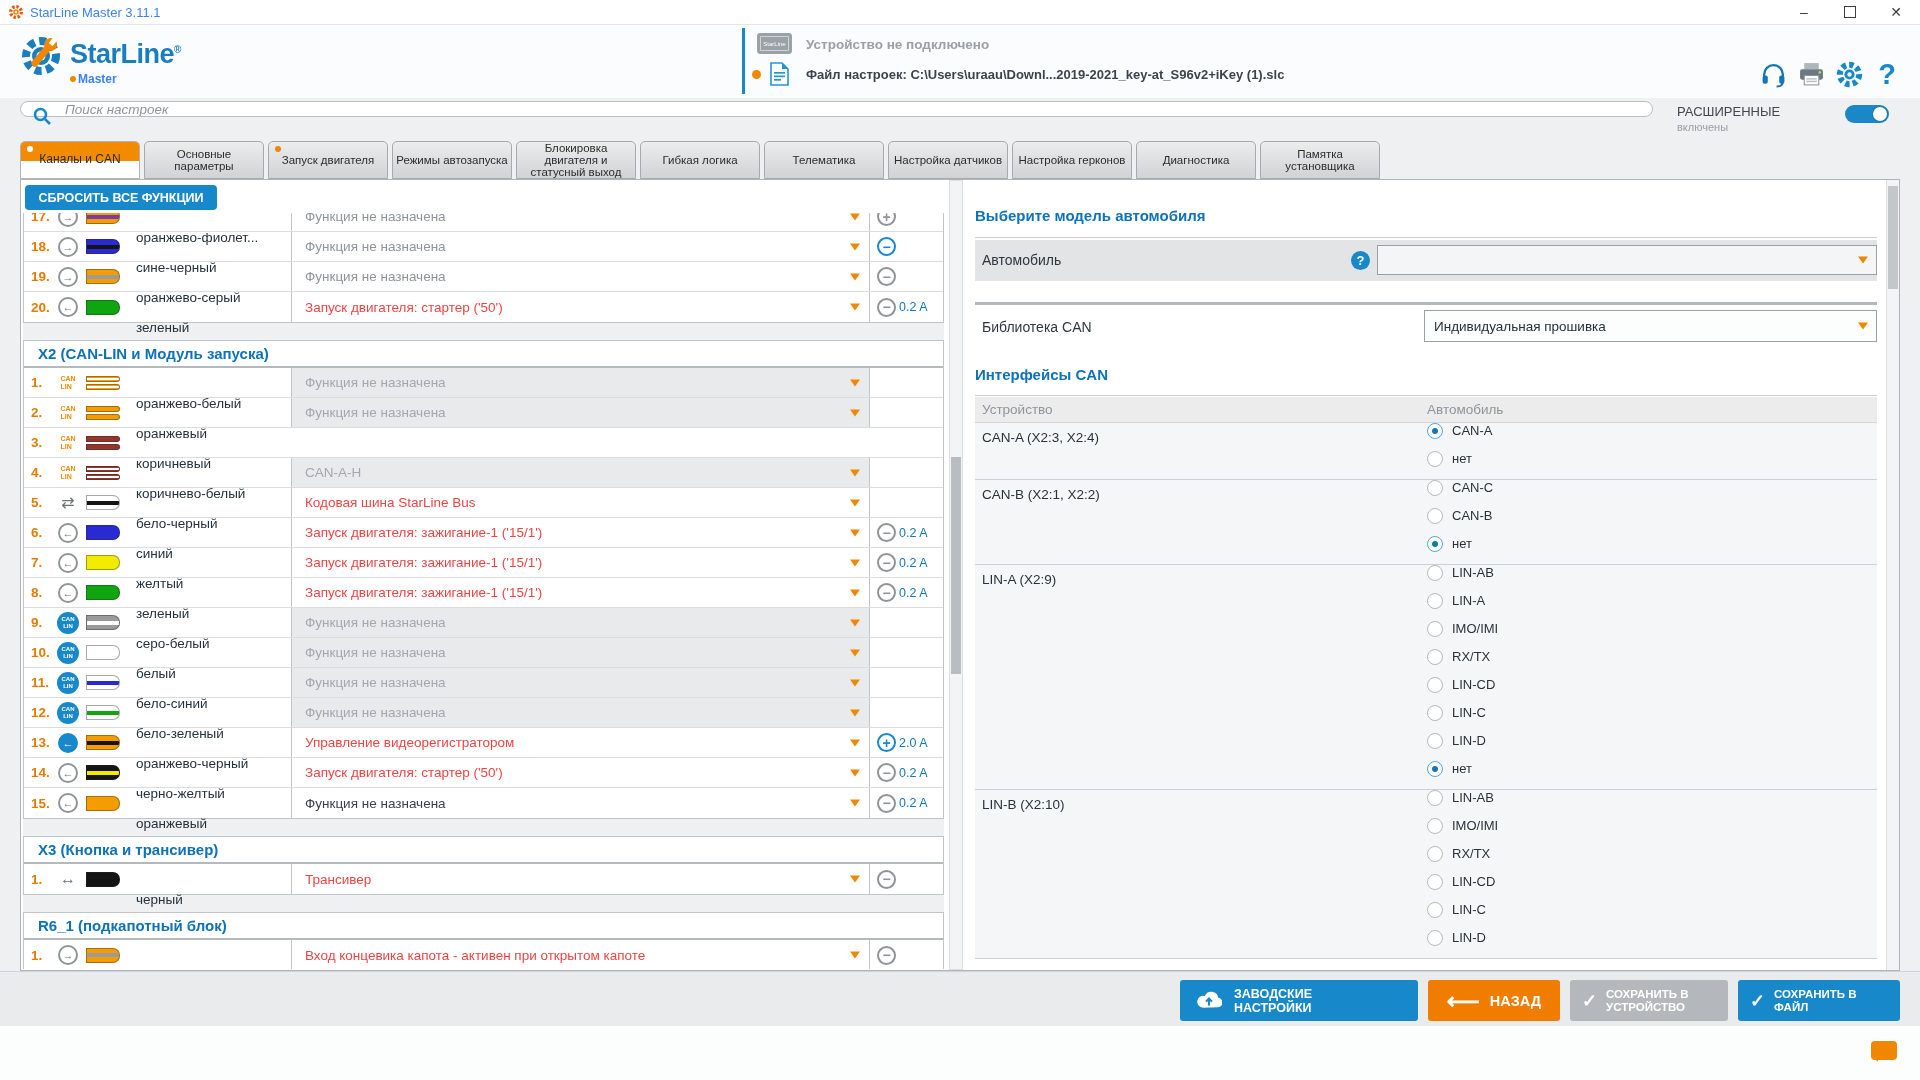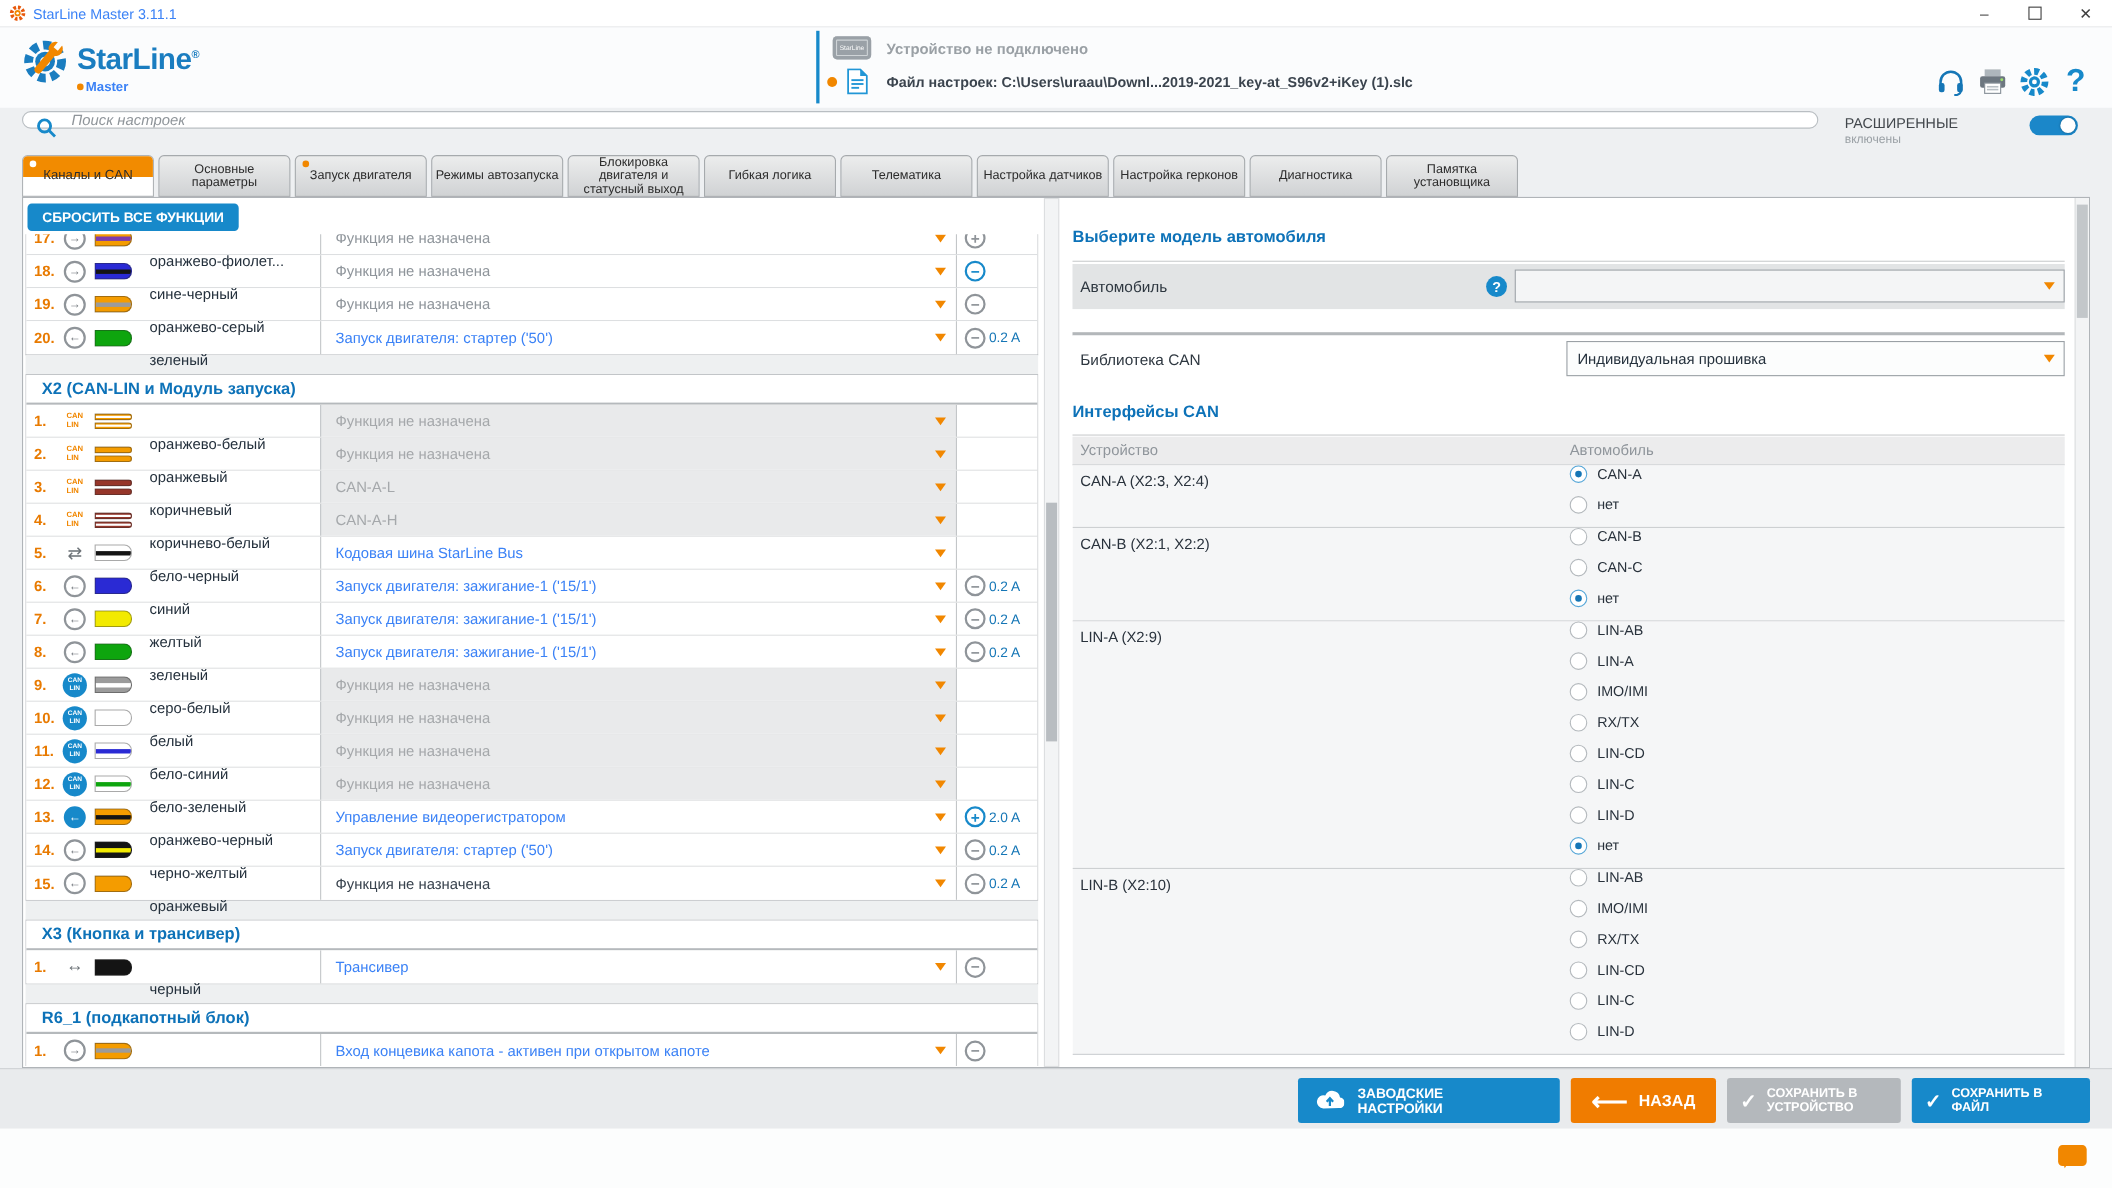--- a/index.html
+++ b/index.html
@@ -63,21 +63,21 @@
   .sec-block .row:last-child{border-bottom:none;}
   .c-num{width:30px;padding-left:7px;box-sizing:border-box;font-size:13.5px;font-weight:bold;color:#e87a00;}
   .c-icon{width:28px;display:flex;justify-content:center;align-items:center;}
   .c-swatch{width:42px;display:flex;align-items:center;padding-left:4px;box-sizing:border-box;}
   .swatch{width:34px;height:15px;border:1px solid rgba(40,40,40,.4);border-radius:0 7px 7px 0;position:relative;box-sizing:border-box;overflow:hidden;}
   .swatch .stripe{position:absolute;left:0;right:0;top:4.5px;height:4px;}
   .swatch2{width:34px;display:flex;flex-direction:column;gap:2px;}
   .swatch2 .bar{height:6px;border:1px solid rgba(40,40,40,.4);border-radius:0 4px 4px 0;position:relative;overflow:hidden;box-sizing:border-box;}
   .swatch2 .bar .stripe{position:absolute;left:0;right:0;top:1.5px;height:1.6px;}
   .c-name{flex:1;padding-left:12px;font-size:13.5px;color:#25313d;white-space:nowrap;overflow:hidden;margin-top:41px;}
-  .c-fn{width:579px;height:100%;display:flex;align-items:center;border-left:1px solid #c3c6c8;border-right:1px solid #c3c6c8;padding-left:13px;padding-right:26px;box-sizing:border-box;position:relative;font-size:13.5px;color:#3b82f6;cursor:pointer;white-space:nowrap;overflow:hidden;}
+  .c-fn{width:579px;height:100%;display:flex;align-items:center;border-left:1px solid #c3c6c8;border-right:1px solid #c3c6c8;padding-left:13px;padding-right:26px;box-sizing:border-box;position:relative;font-size:13.5px;color:#ef4444;cursor:pointer;white-space:nowrap;overflow:hidden;}
   .row.dis .c-fn{background:#e9eaeb;color:#a5a8ab;}
   .row.ph .c-fn{color:#8f959b;}
   .row.ph-dark .c-fn{color:#39434e;}
   .dd-tri{position:absolute;right:9px;top:50%;transform:translateY(-50%);width:0;height:0;border-left:5.5px solid transparent;border-right:5.5px solid transparent;border-top:7px solid #f18700;}
   .c-amp{width:73px;display:flex;align-items:center;gap:3px;padding-left:7px;box-sizing:border-box;}
   .amp-c{width:19px;height:19px;border:2px solid #8f9499;border-radius:50%;color:#8f9499;display:flex;align-items:center;justify-content:center;font-size:14px;font-weight:bold;box-sizing:border-box;line-height:1;cursor:pointer;flex:none;}
   .amp-c.blue{border-color:#1789ca;color:#1789ca;}
   .amp-v{font-size:12.5px;color:#1576b6;white-space:nowrap;}
   .dir-c{width:20px;height:20px;border:2px solid #8f9499;border-radius:50%;color:#6d7378;display:flex;align-items:center;justify-content:center;font-size:11px;font-weight:bold;box-sizing:border-box;}
   .dir-c.blue{background:#1789ca;border-color:#1789ca;color:#fff;}
@@ -404,24 +404,20 @@
                 <span>LIN</span>
               </div>
             </div>
             <div class="c-swatch">
               <div class="swatch2">
                 <div class="bar" style="background: rgb(150, 54, 42);"></div>
                 <div class="bar" style="background: rgb(150, 54, 42);"></div>
               </div>
             </div>
             <div class="c-name">коричневый</div>
-            <div class="c-fn">
-              <span class="fn-text">CAN-A-L</span>
-              <i class="dd-tri"></i>
-            </div>
             <div class="c-amp"></div>
           </div>
           <div class="row dis">
             <div class="c-num">4.</div>
             <div class="c-icon">
               <div class="canlin-t">
                 <span>CAN</span>
                 <span>LIN</span>
               </div>
             </div>
@@ -737,25 +733,25 @@
                 <span class="radio"></span>
                 <span class="opt-label">нет</span>
               </div>
             </div>
           </div>
           <div class="rgroup">
             <div class="g-dev">CAN-B (X2:1, X2:2)</div>
             <div class="g-opts">
               <div class="opt">
                 <span class="radio"></span>
+                <span class="opt-label">CAN-C</span>
+              </div>
+              <div class="opt">
+                <span class="radio"></span>
                 <span class="opt-label">CAN-B</span>
-              </div>
-              <div class="opt">
-                <span class="radio"></span>
-                <span class="opt-label">CAN-C</span>
               </div>
               <div class="opt">
                 <span class="radio sel"></span>
                 <span class="opt-label">нет</span>
               </div>
             </div>
           </div>
           <div class="rgroup">
             <div class="g-dev">LIN-A (X2:9)</div>
             <div class="g-opts">

